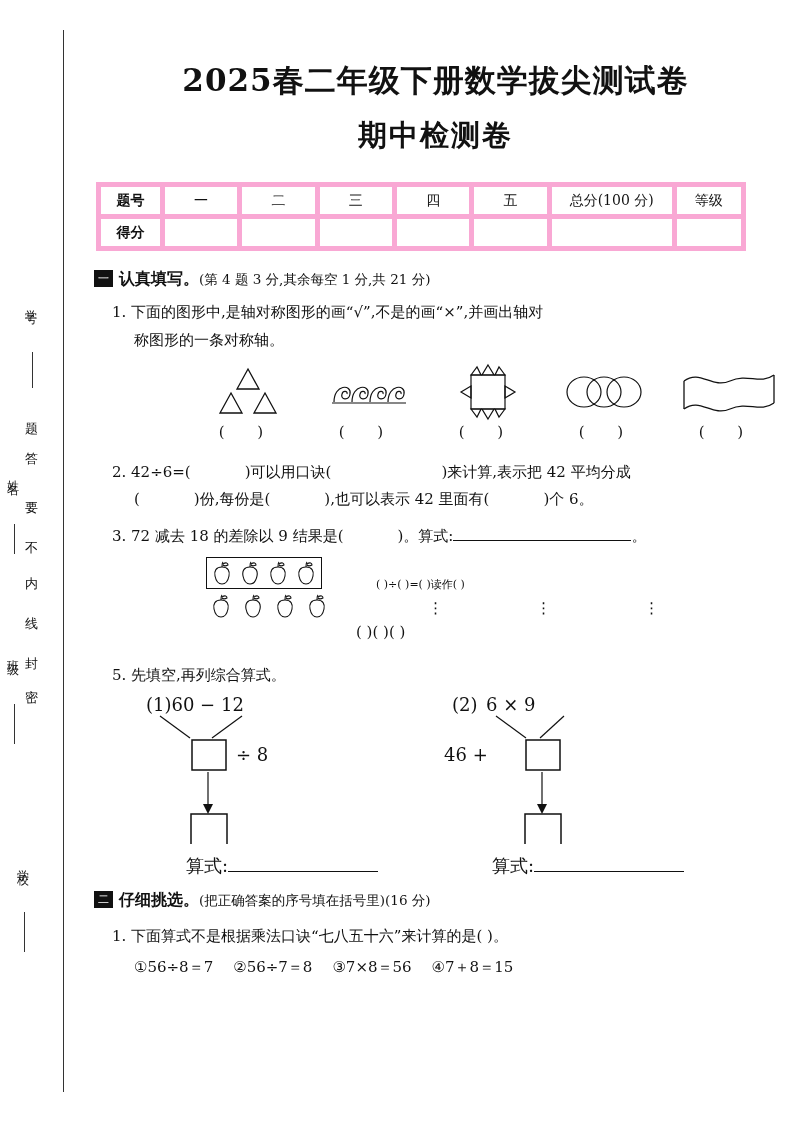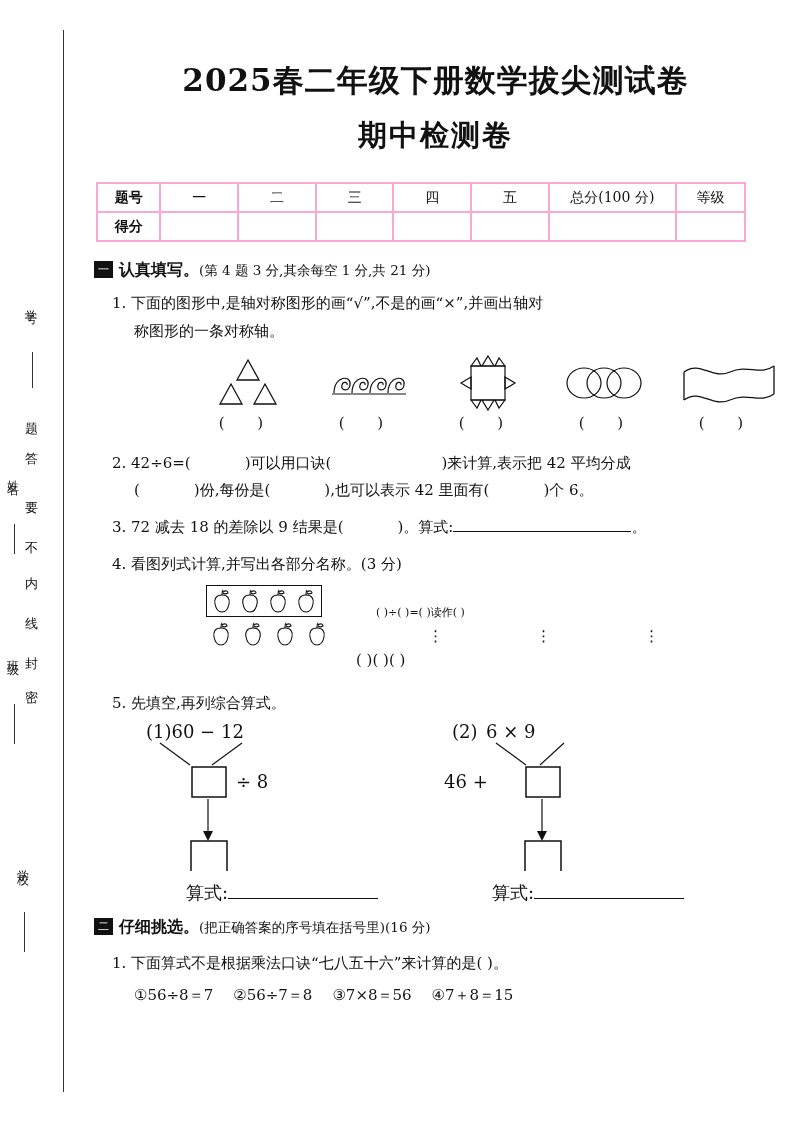--- a/index.html
+++ b/index.html
@@ -55,21 +55,21 @@
     letter-spacing:2px;
   }
   
   .score-wrap{margin:26px 12px 0 18px;}
   table.score{
     border-collapse:collapse;
     width:650px;
     font-size:14px;
   }
   table.score td{
-    border:2px solid #f9a8d4;
+    border:5px solid #f9a8d4;
     height:25px;
     text-align:center;
     vertical-align:middle;
     font-family:"DejaVu Serif","Liberation Serif",serif;
   }
   td.lbl{width:62px;font-weight:bold;}
   td.c{width:77px;}
   td.total{width:128px;}
   td.grade{width:68px;}
   
@@ -301,21 +301,20 @@
     <span>2. 42÷6=(</span><span class="blank-s"></span><span>)可以用口诀(</span><span class="blank-s" style="width:110px;"></span><span>)来计算,表示把 42 平均分成</span>
     <span class="ind">
       <span>(</span><span class="blank-s"></span><span>)份,每份是(</span><span class="blank-s"></span><span>),也可以表示 42 里面有(</span><span class="blank-s"></span><span>)个 6。</span>
     </span>
   </div>
 
   <div class="q">
     <span>3. 72 减去 18 的差除以 9 结果是(</span><span class="blank-s"></span><span>)。算式:</span><span class="ul" style="width:178px;"></span><span>。</span>
   </div>
 
-  <div class="q" style="margin-bottom:0;">4. 看图列式计算,并写出各部分名称。(3 分)</div>
 
   <div class="apples-wrap">
     <div class="apple-grid">
       <div class="apple-row">
         <div class="apple-box">
           <span class="apple">
             <svg width="24" height="26" viewBox="0 0 24 26">
                 <g fill="none" stroke="#111" stroke-width="1.1">
                   <path d="M12,7 C6,7 4,11 5,16 C6,21 9,24 12,24 C15,24 18,21 19,16 C20,11 18,7 12,7 Z"></path>
                   <path d="M12,7 C12,4 12,3 13,2"></path>

